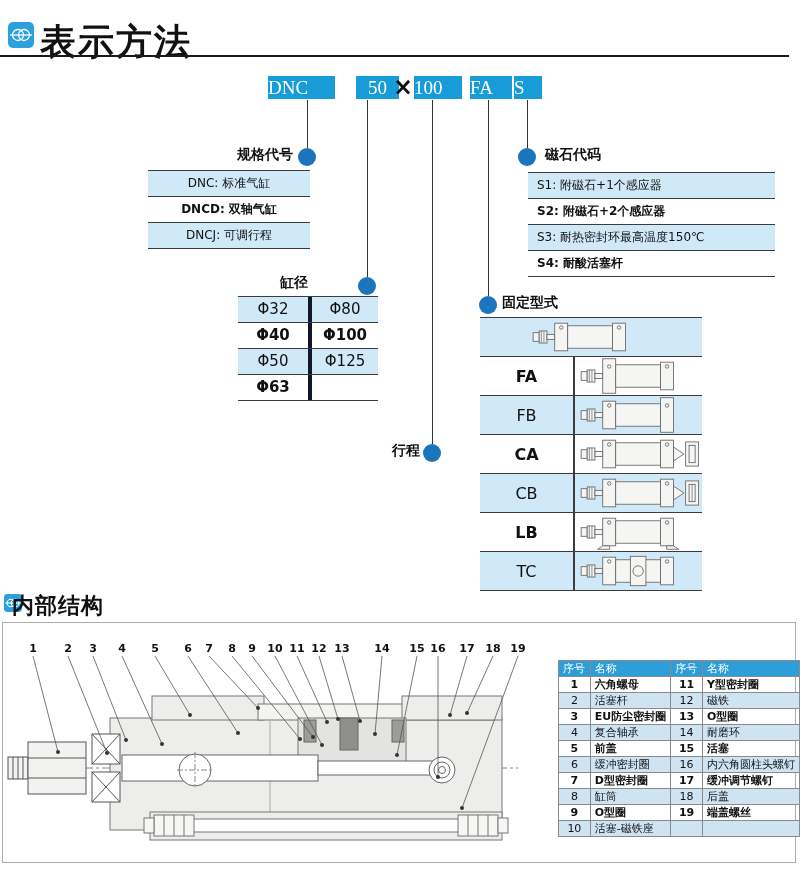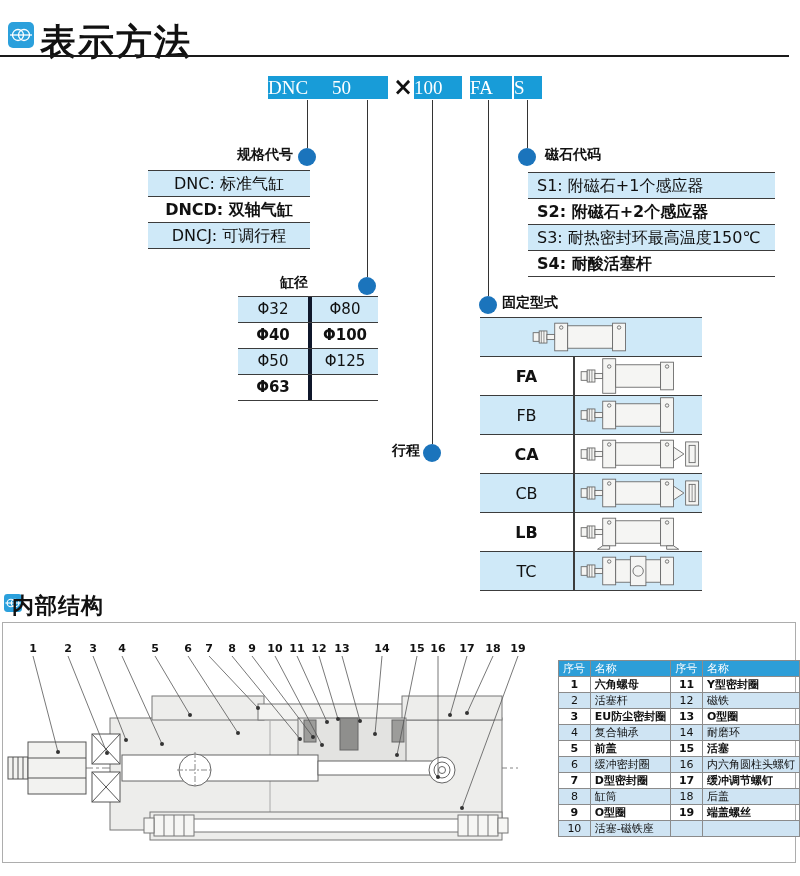--- a/index.html
+++ b/index.html
@@ -21,21 +21,21 @@
   #lbl-magnet{left:545px;top:146px}
   #lbl-bore{left:280px;top:274px;width:72px;text-align:left}
   #lbl-mount{left:502px;top:294px}
   #lbl-stroke{left:366px;top:442px;width:54px;text-align:right}
   
   .ltable{position:absolute;border-bottom:1px solid #3c3c3c}
   #spec-table{left:148px;top:170px;width:162px}
   #magnet-table{left:528px;top:172px;width:247px}
   #bore-table{left:238px;top:296px;width:140px}
   #mount-table{left:480px;top:317px;width:222px}
-  .trow{border-top:1px solid #3c3c3c;height:25px;line-height:25px;font-size:16px;text-align:center;white-space:nowrap}
+  .trow{border-top:1px solid #3c3c3c;height:25px;line-height:25px;font-size:12px;text-align:center;white-space:nowrap}
   .trow.left{text-align:left;padding-left:9px}
   .hl{background:#cfe9f8}
   .b{font-weight:bold}
   .bore-row{display:flex;border-top:1px solid #3c3c3c;height:25px;line-height:25px;font-size:15px}
   .bore-c{flex:0 0 70px;text-align:center}
   .bore-c.second{border-left:4px solid #0f172a;box-sizing:border-box}
   .mrow{display:flex;border-top:1px solid #3c3c3c;height:38px}
   .mlabel{flex:0 0 95px;display:flex;align-items:center;justify-content:center;
           font-size:16px;border-right:2px solid #3c3c3c;box-sizing:border-box}
   .mdiag{flex:1;display:flex;align-items:center;justify-content:center}
@@ -65,21 +65,21 @@
     <rect width="26" height="26" rx="5" fill="#2ba0dc"></rect>
     <circle cx="10" cy="13" r="5.5" fill="none" stroke="#fff" stroke-width="1.3"></circle>
     <circle cx="16" cy="13" r="5.5" fill="none" stroke="#fff" stroke-width="1.3"></circle>
     <line x1="2" y1="13" x2="24" y2="13" stroke="#fff" stroke-width="1.3"></line>
   </svg>
   <div id="page-title">表示方法</div>
   <div id="hdr-rule"></div>
 
   <div id="model-row">
       <div class="codebox" style="left: 268px; width: 67px;">DNC</div>
-      <div class="codebox" style="left: 332px; width: 56px;">50</div>
+      <div class="codebox" style="left: 356px; width: 31px; padding-left: 12px;">50</div>
       <div class="codebox" style="left: 414px; width: 48px;">100</div>
       <div class="codebox" style="left: 470px; width: 42px;">FA</div>
       <div class="codebox" style="left: 514px; width: 28px;">S</div>
       <div id="times-sep" style="left:391px;">×</div>
       <div class="vline" style="left: 307px; top: 100px; height: 48px;"></div>
       <div class="vline" style="left: 367px; top: 100px; height: 177px;"></div>
       <div class="vline" style="left: 432px; top: 100px; height: 344px;"></div>
       <div class="vline" style="left: 488px; top: 100px; height: 196px;"></div>
       <div class="vline" style="left: 527px; top: 100px; height: 48px;"></div>
       <div class="dot" style="left: 298px; top: 148px;"></div>

